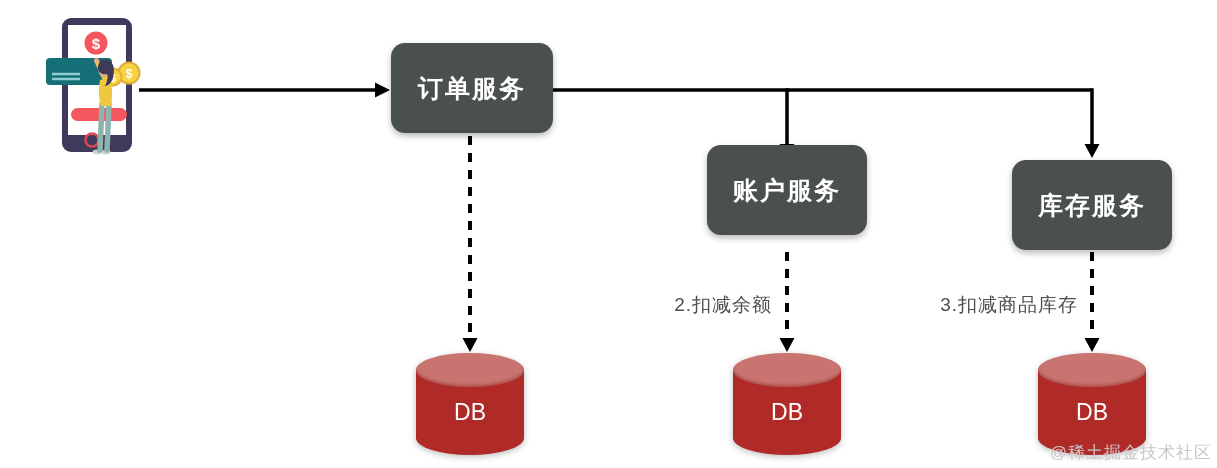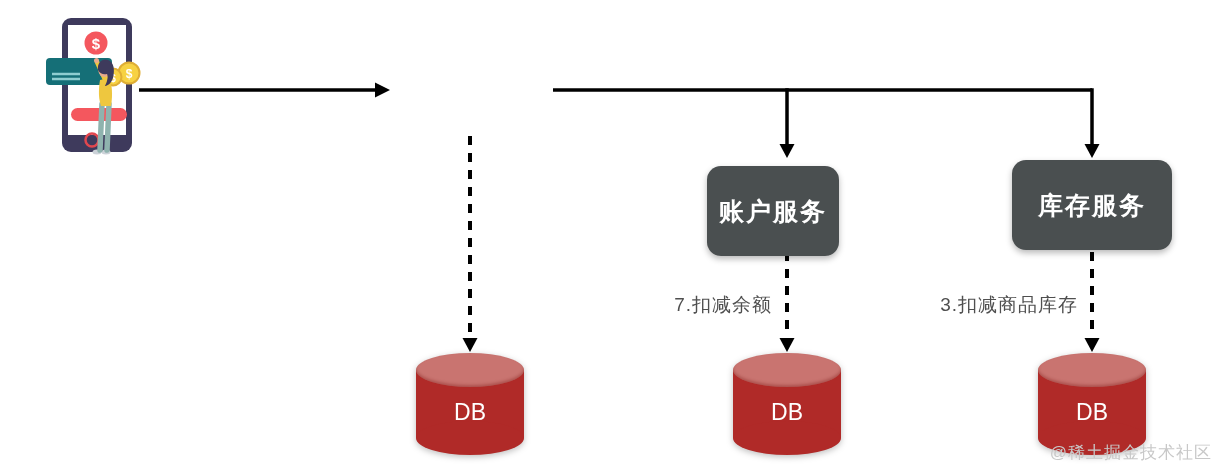--- a/index.html
+++ b/index.html
@@ -14,21 +14,21 @@
   .service{
     position:absolute;
     background:#4a4f50;
     border-radius:14px;
     color:#ffffff;
     display:flex;align-items:center;justify-content:center;
     font-size:25px;font-weight:600;letter-spacing:2px;
     box-shadow:0 3px 6px rgba(0,0,0,0.28);
   }
   .svc-order{left:391px;top:43px;width:162px;height:90px;}
-  .svc-account{left:707px;top:166px;width:132px;height:90px;}
+  .svc-account{left:707px;top:145px;width:160px;height:90px;}
   .svc-inventory{left:1012px;top:160px;width:160px;height:90px;text-align:right;}
   .step-label{
     position:absolute;
     color:#4f4f4f;
     font-size:19px;letter-spacing:1px;
     text-align:right;
     white-space:nowrap;
   }
   .step-1{left:270px;top:244px;width:190px;}
   .step-2{left:580px;top:292px;width:192px;}
@@ -115,28 +115,31 @@
       <path d="M57 96 L55 142" stroke="#8fb3ae" stroke-width="5.5" stroke-linecap="round" fill="none"></path>
       <path d="M64 96 L62 142" stroke="#8fb3ae" stroke-width="5.5" stroke-linecap="round" fill="none"></path>
       <path d="M62 76 L52 54" stroke="#eec73f" stroke-width="4.5" stroke-linecap="round" fill="none"></path>
       <circle cx="51.5" cy="52.5" r="2.5" fill="#e8ab8d"></circle>
       <path d="M55 72 C53 84 54 92 56 98 L66 98 C68 86 67 76 64 70 Z" fill="#eec73f"></path>
       <circle cx="59.5" cy="63" r="6" fill="#e8ab8d"></circle>
       <path d="M53 62 C52 54 58 50 63 52 C69 54 70 62 68 70 C66 76 62 78 60 78 C63 72 63 68 62 66 C59 67 55 66 53 62 Z" fill="#3e3a5c"></path>
     </g>
   </svg>
 
+  <div class="service svc-order">
+    <span>订单服务</span>
+  </div>
   <div class="service svc-account">
     <span>账户服务</span>
   </div>
   <div class="service svc-inventory">
     <span>库存服务</span>
   </div>
 
-  <div class="step-label step-2">7.扣减余额</div>
+  <div class="step-label step-2">2.扣减余额</div>
   <div class="step-label step-3">3.扣减商品库存</div>
 
   <div class="db db-1">
     <div class="db-body"></div>
     <div class="db-bottom"></div>
     <div class="db-top"></div>
     <div class="db-label">DB</div>
   </div>
   <div class="db db-2">
     <div class="db-body"></div>

